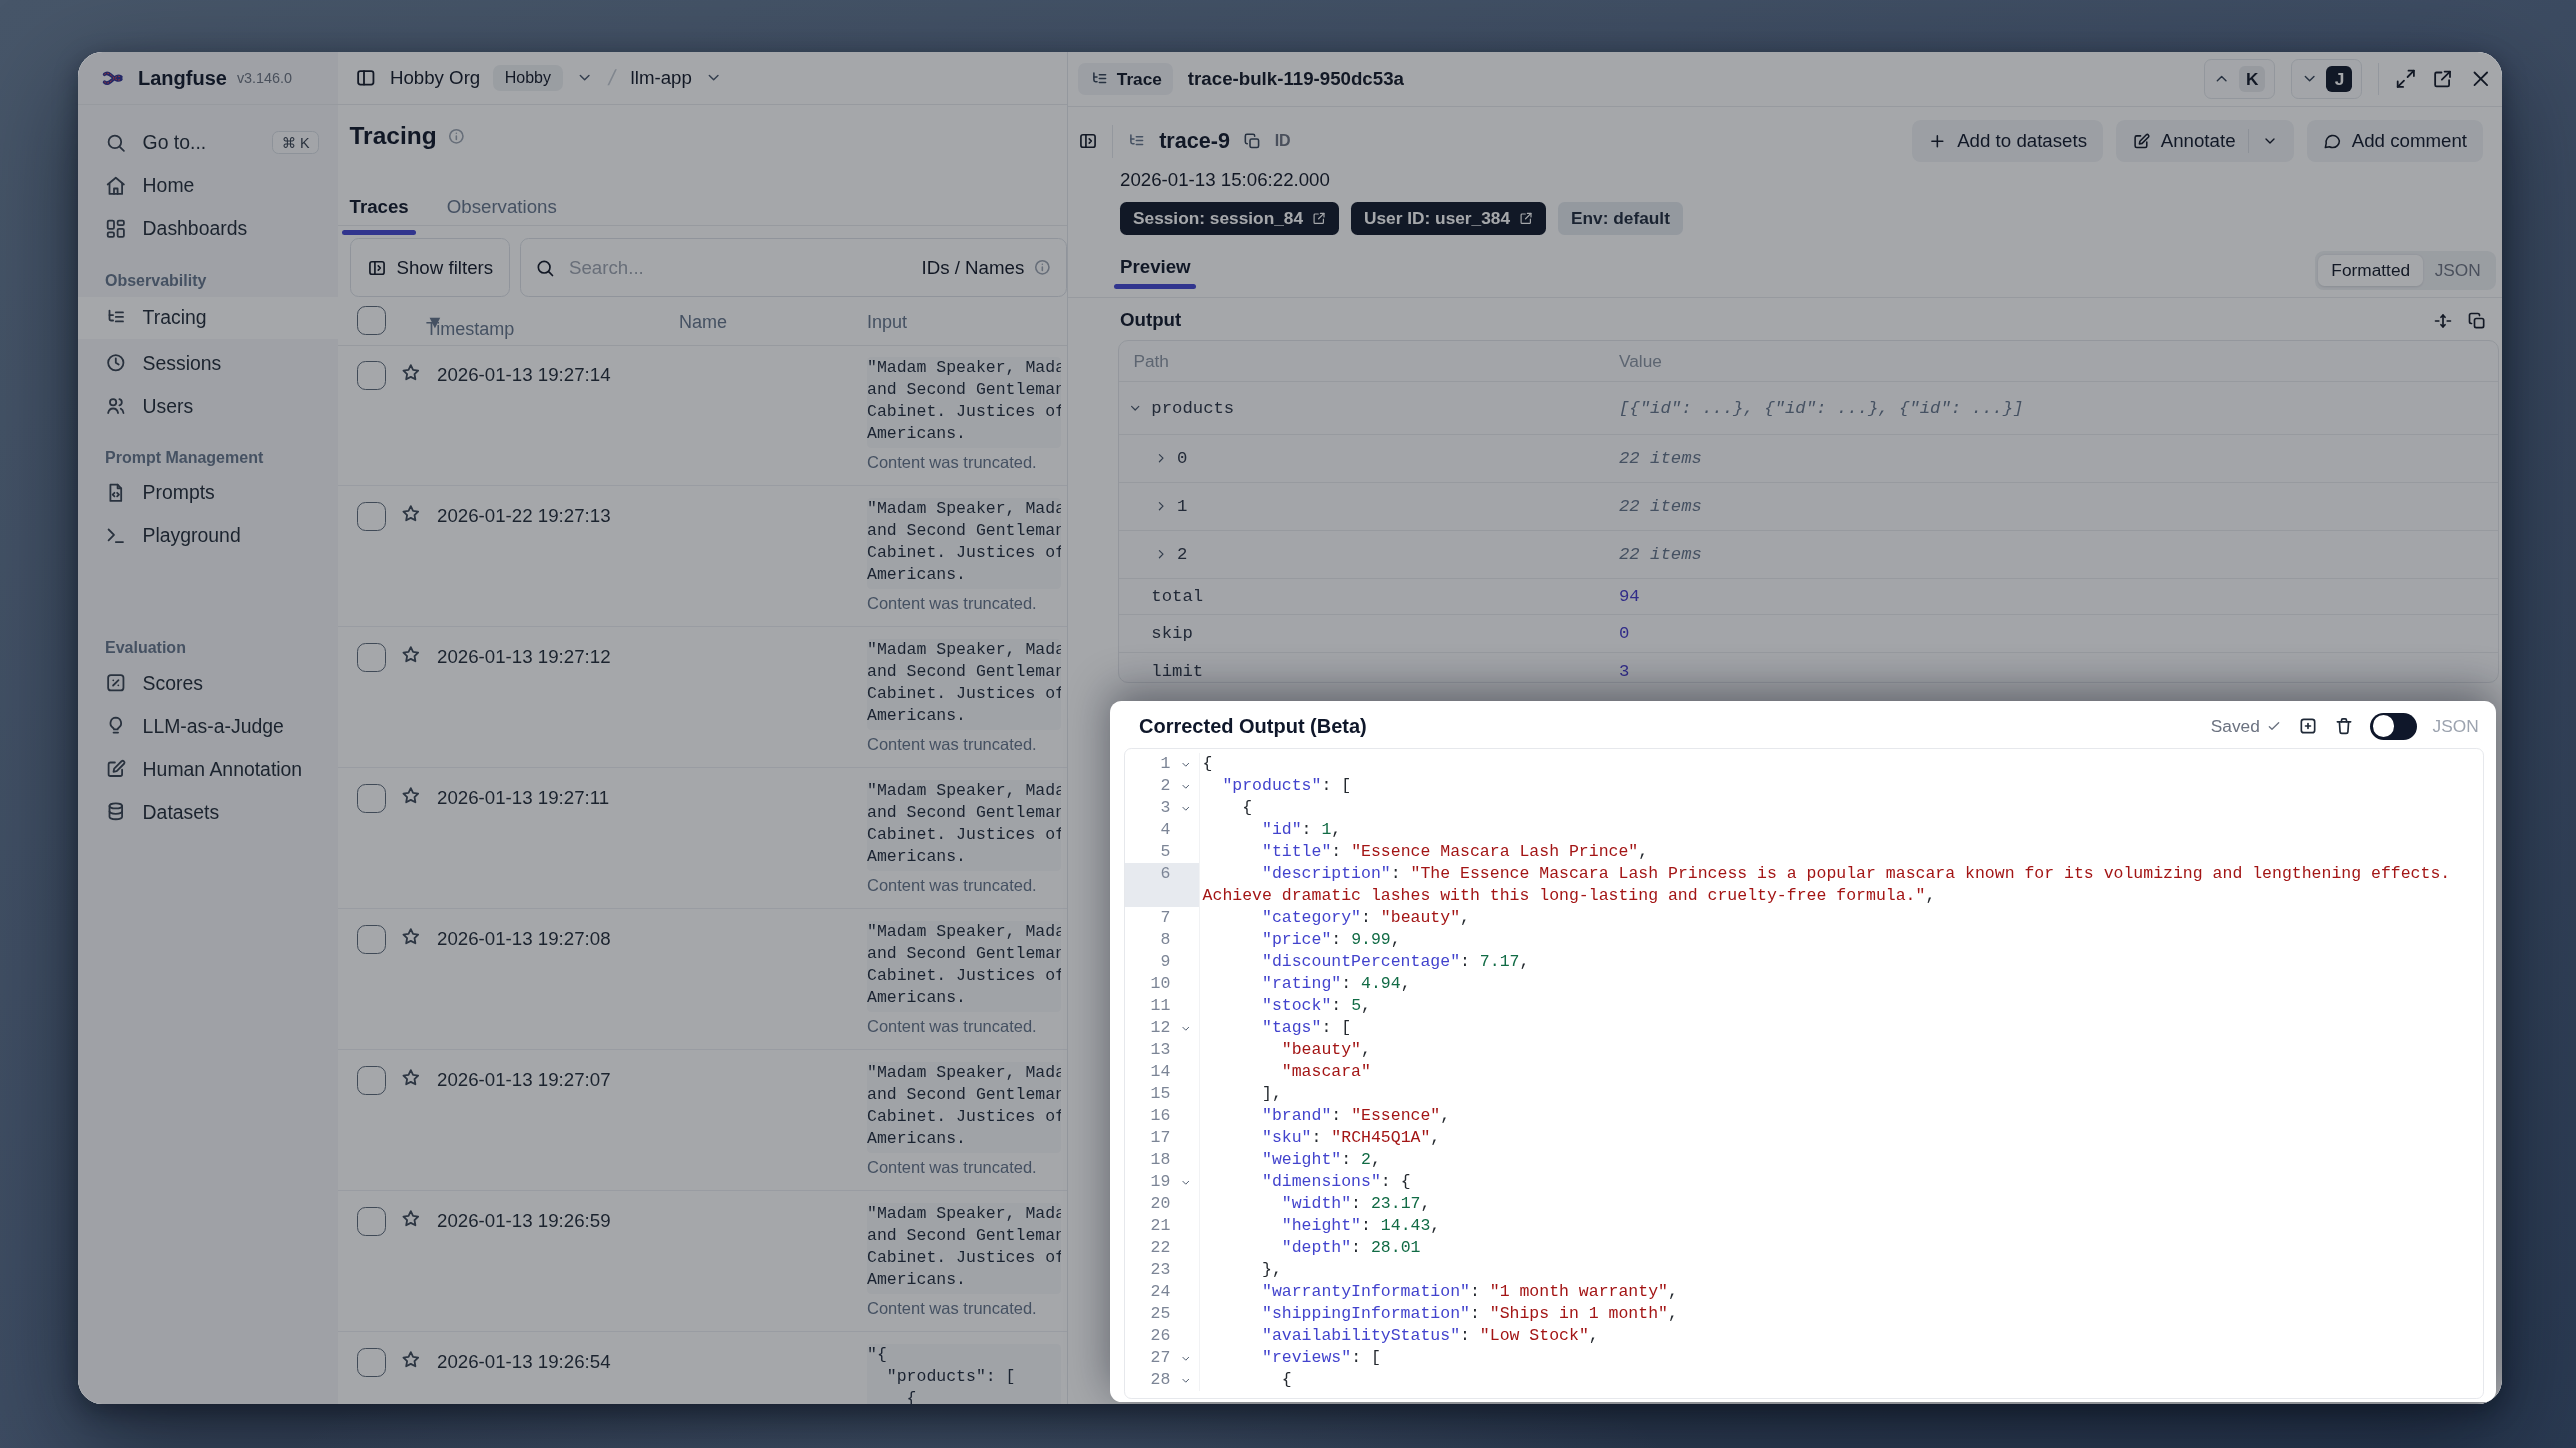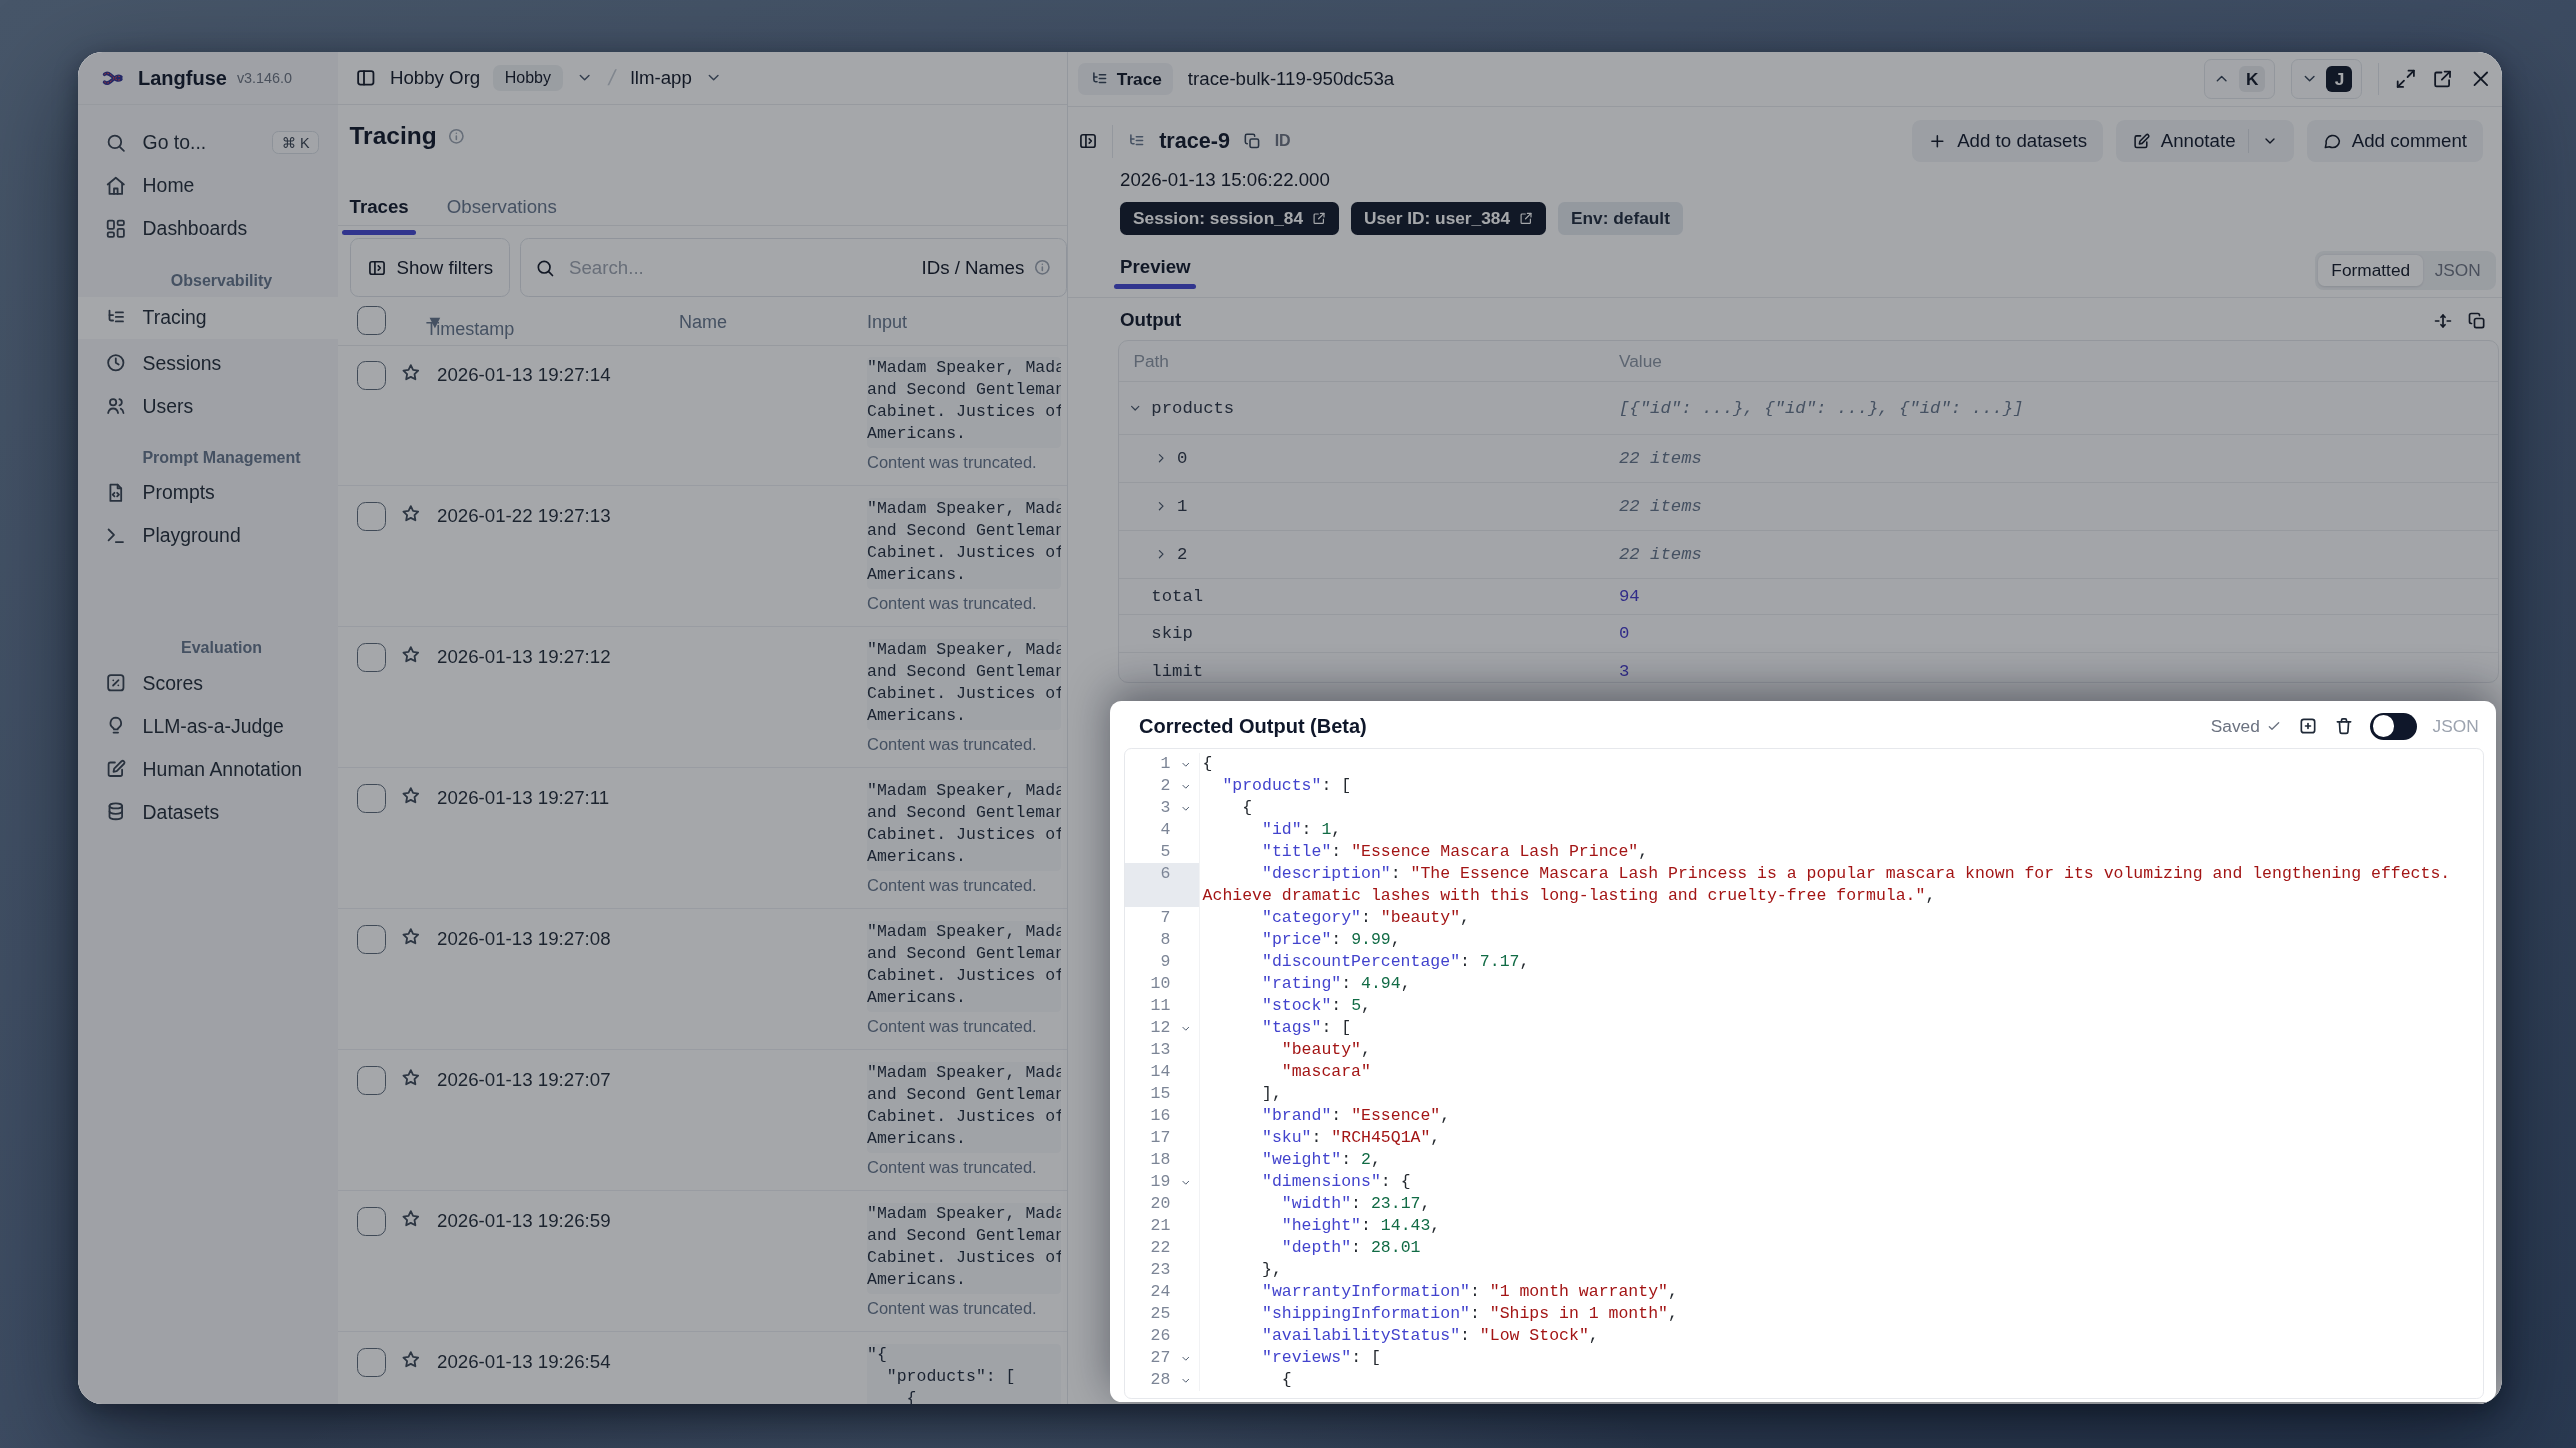--- a/index.html
+++ b/index.html
@@ -13,21 +13,21 @@
   .ic{display:inline-block;flex:none}
   .ic use{stroke:currentColor}
   svg.ic{stroke:currentColor;fill:none;stroke-width:2;stroke-linecap:round;stroke-linejoin:round}
 
   
   #win{position:absolute;left:78px;top:52px;width:2424px;height:1352px;background:#fff;
     border-radius:24.5px;overflow:hidden;box-shadow:0 36px 101px rgba(4,10,20,.55),0 7.2px 24.5px rgba(4,10,20,.4);}
   #dim{position:absolute;inset:0;background:rgba(20,25,34,.385);z-index:40;}
 
   
-  .sidebar{position:absolute;left:0;top:0;width:260px;height:100%;background:#f5f6f8;border-right:0.7px solid #e4e7ec;text-align:center;}
+  .sidebar{position:absolute;left:0;top:0;width:260px;height:100%;background:#f5f6f8;border-right:0.7px solid #e4e7ec;}
   .side-head{height:52px;display:flex;align-items:center;gap:10px;padding-left:23px;border-bottom:0.7px solid #e8eaee;}
   .brand{font-size:20px;font-weight:700;color:#0f172a}
   .version{font-size:14.4px;color:#6b7280}
   .nav{padding-top:13px}
   .nav-item{height:37px;margin:6px 0;display:flex;align-items:center;gap:16px;padding-left:27px;font-size:19.4px;color:#1f2937;cursor:pointer}
   .nav-item .ic{color:#374151}
   .nav-item.active{background:#ffffff;height:42px;margin:5.8px 0}
   .sec-label{margin:24.5px 0 7.2px 27px;font-size:16px;font-weight:600;color:#64748b}
   .sec-label.gap{margin-top:85px}
   .kbd{margin-left:auto;margin-right:18.7px;border:1.1px solid #d8dde4;border-radius:6.5px;padding:2.2px 8.6px;font-size:14.4px;color:#374151;background:#fbfbfc}
@@ -63,21 +63,21 @@
   .trow .star{position:absolute;left:62px;top:17.3px;color:#3c4858}
   .trow .ts{position:absolute;left:99px;top:18.7px;font-size:18.7px;color:#1f2937}
   .inputcell{position:absolute;left:529px;top:11.5px;width:194px;height:91px;overflow:hidden;background:#f7f9fb;border-radius:4.3px}
   .inputcell pre{margin:0;font-family:"Liberation Mono",monospace;font-size:16.5px;line-height:22px;color:#1e293b;white-space:pre}
   .trunc{position:absolute;left:529px;top:108px;font-size:16.5px;color:#64748b;white-space:nowrap}
 
   
   .rp{position:absolute;left:989px;top:0;width:1435px;height:100%;background:#fff;border-left:0.7px solid #e4e7ec}
   .r-head{position:absolute;left:0;right:0;top:0;height:54px;border-bottom:0.7px solid #e8eaee;display:flex;align-items:center;padding:0 11.5px 0 10px;gap:14.4px}
   .type-badge{display:flex;align-items:center;gap:8.6px;background:#f1f3f6;border-radius:7.2px;padding:5.8px 11.5px;font-size:17.3px;font-weight:600;color:#111827}
-  .trace-id{font-size:18.7px;font-weight:400;color:#111827}
+  .trace-id{font-size:18.7px;font-weight:700;color:#111827}
   .r-head-right{margin-left:auto;display:flex;align-items:center;gap:16px;color:#111827}
   .navbtn{display:flex;align-items:center;gap:8.6px;border:1.1px solid #e2e5ea;border-radius:7.2px;padding:5.8px 8.6px;background:#fcfcfd;cursor:pointer}
   .navbtn .ic{color:#334155}
   .kcap{width:26px;height:26px;border-radius:5.8px;background:#e8eaee;color:#111827;font-size:17.3px;font-weight:600;display:flex;align-items:center;justify-content:center}
   .kcap.dark{background:#0f172a;color:#fff}
   .vsep{width:0.7px;height:32px;background:#e4e7ec}
   .iconbtn{background:none;border:none;padding:0;color:#111827;cursor:pointer;display:flex}
   .r-title{position:absolute;left:0;right:0;top:66px;height:46px;display:flex;align-items:center;gap:13px;padding:0 10px}
   .r-title .collapse{color:#111827}
   .tsep{width:0.7px;height:33px;background:#e4e7ec;margin:0 1.4px}

